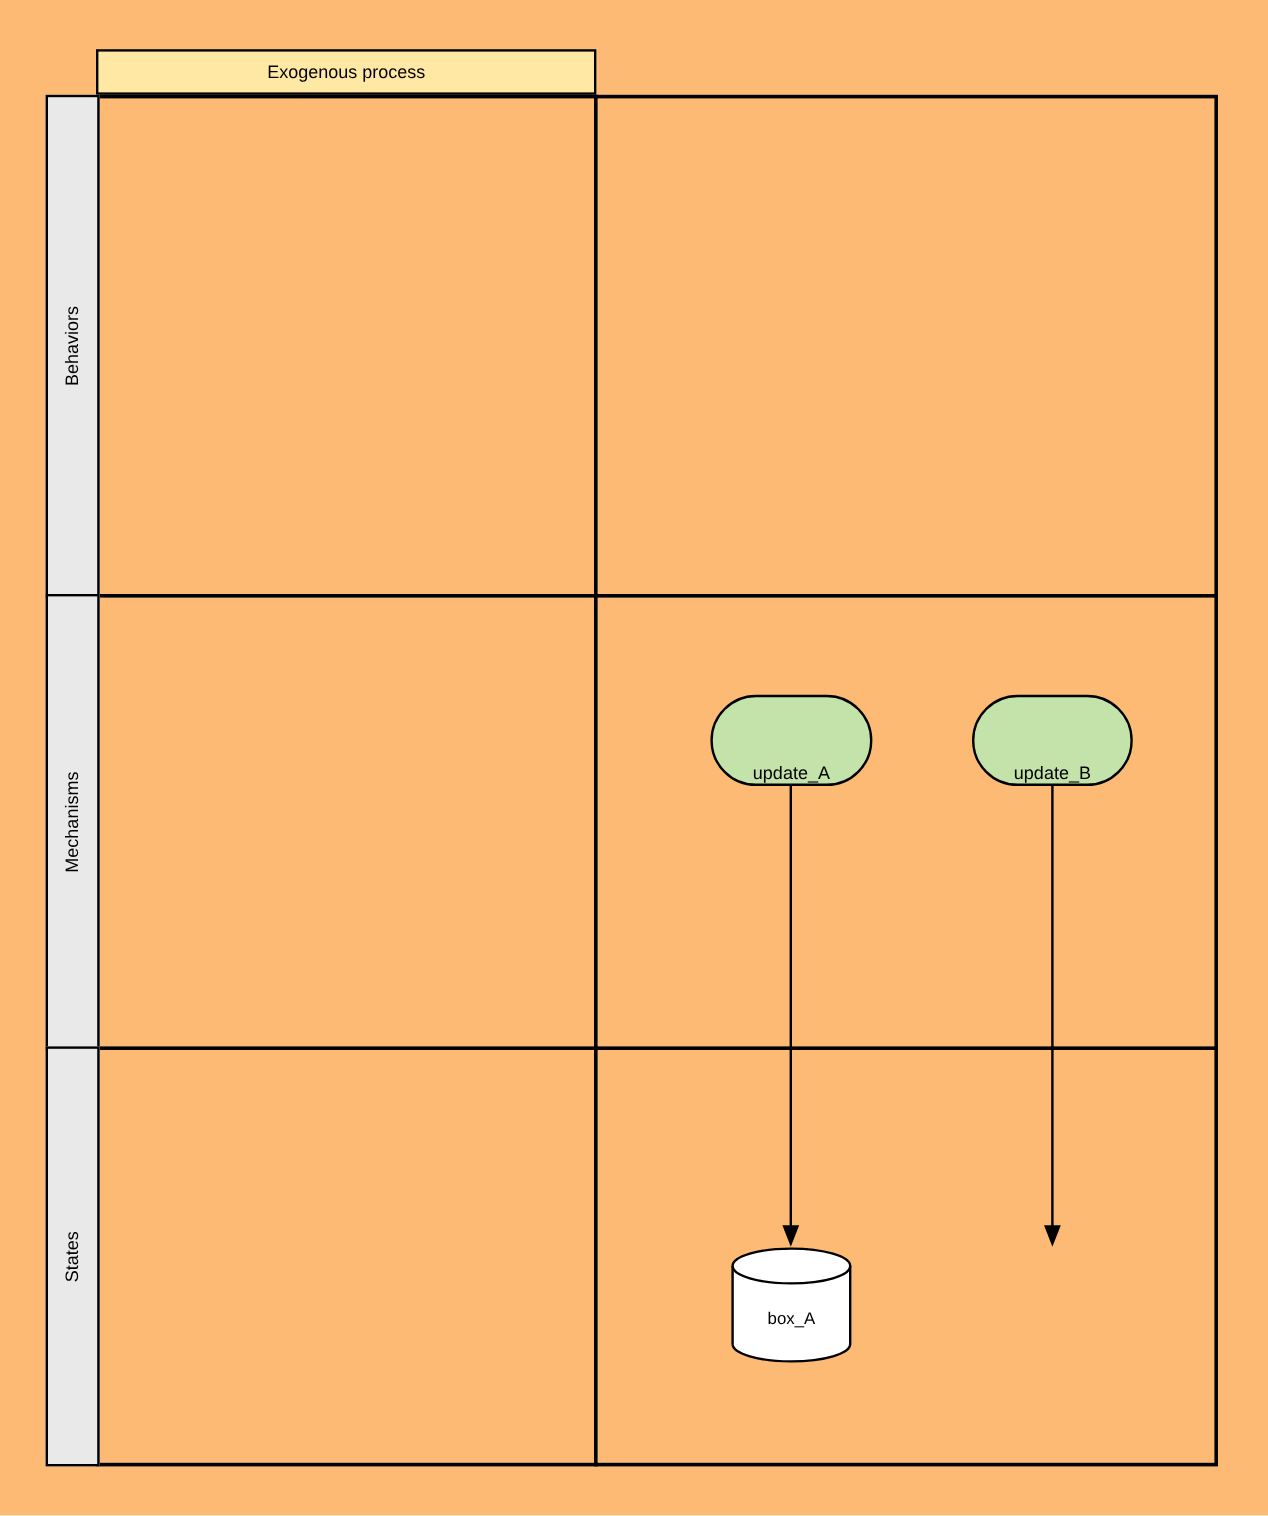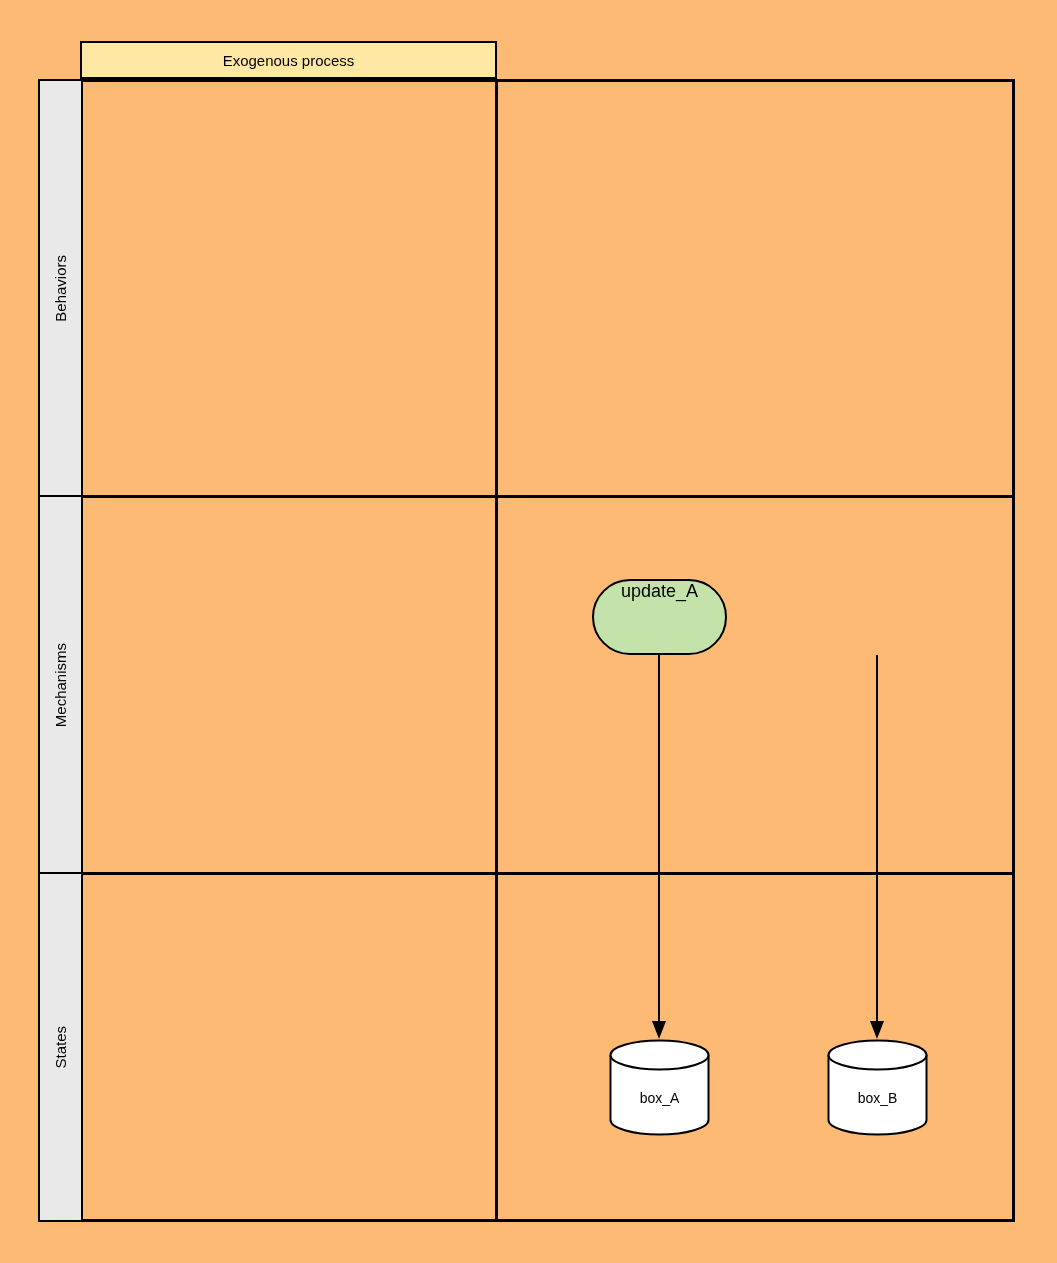--- a/index.html
+++ b/index.html
@@ -25,21 +25,21 @@
   }
   .lane span{
     writing-mode:vertical-rl;transform:rotate(180deg);
     font-size:15px;white-space:nowrap;
   }
   .lane-behaviors{top:79px;height:419px;}
   .lane-mechanisms{top:495px;height:380px;}
   .lane-states{top:872px;height:350px;}
   .process{
     background:#C3E3AA;border:2px solid #000;border-radius:38px;
-    display:flex;align-items:flex-start;justify-content:center;font-size:18px;
+    display:flex;align-items:flex-end;justify-content:center;font-size:15px;
   }
   .process-a{left:592px;top:579px;width:135px;height:76px;}
   .process-b{left:810px;top:579px;width:134px;height:76px;}
   .stem{width:2px;background:#000;}
   .stem-a{left:658px;top:655px;height:368px;}
   .stem-b{left:876px;top:655px;height:368px;}
   .arrowhead{
     width:0;height:0;
     border-left:7px solid transparent;border-right:7px solid transparent;
     border-top:18px solid #000;
@@ -75,34 +75,30 @@
   <div class="abs lane lane-mechanisms">
     <span>Mechanisms</span>
   </div>
   <div class="abs lane lane-states">
     <span>States</span>
   </div>
 
   <div class="abs process process-a">
     <span>update_A</span>
   </div>
+  <div class="abs process process-b">
+    <span>update_B</span>
+  </div>
 
   <div class="abs stem stem-a"></div>
   <div class="abs arrowhead arrowhead-a"></div>
   <div class="abs stem stem-b"></div>
   <div class="abs arrowhead arrowhead-b"></div>
 
   <div class="abs cylinder cylinder-a">
     <svg viewBox="0 0 101 97">
       <path d="M1.5,16 L1.5,81 A49,14.5 0 0 0 99.5,81 L99.5,16" fill="#ffffff" stroke="#000000" stroke-width="2"></path>
       <ellipse cx="50.5" cy="16" rx="49" ry="14.5" fill="#ffffff" stroke="#000000" stroke-width="2"></ellipse>
     </svg>
     <div class="cyl-label">box_A</div>
   </div>
-  <div class="abs cylinder cylinder-b">
-    <svg viewBox="0 0 101 97">
-      <path d="M1.5,16 L1.5,81 A49,14.5 0 0 0 99.5,81 L99.5,16" fill="#ffffff" stroke="#000000" stroke-width="2"></path>
-      <ellipse cx="50.5" cy="16" rx="49" ry="14.5" fill="#ffffff" stroke="#000000" stroke-width="2"></ellipse>
-    </svg>
-    <div class="cyl-label">box_B</div>
-  </div>
 
 </div>
 
 </body></html>

